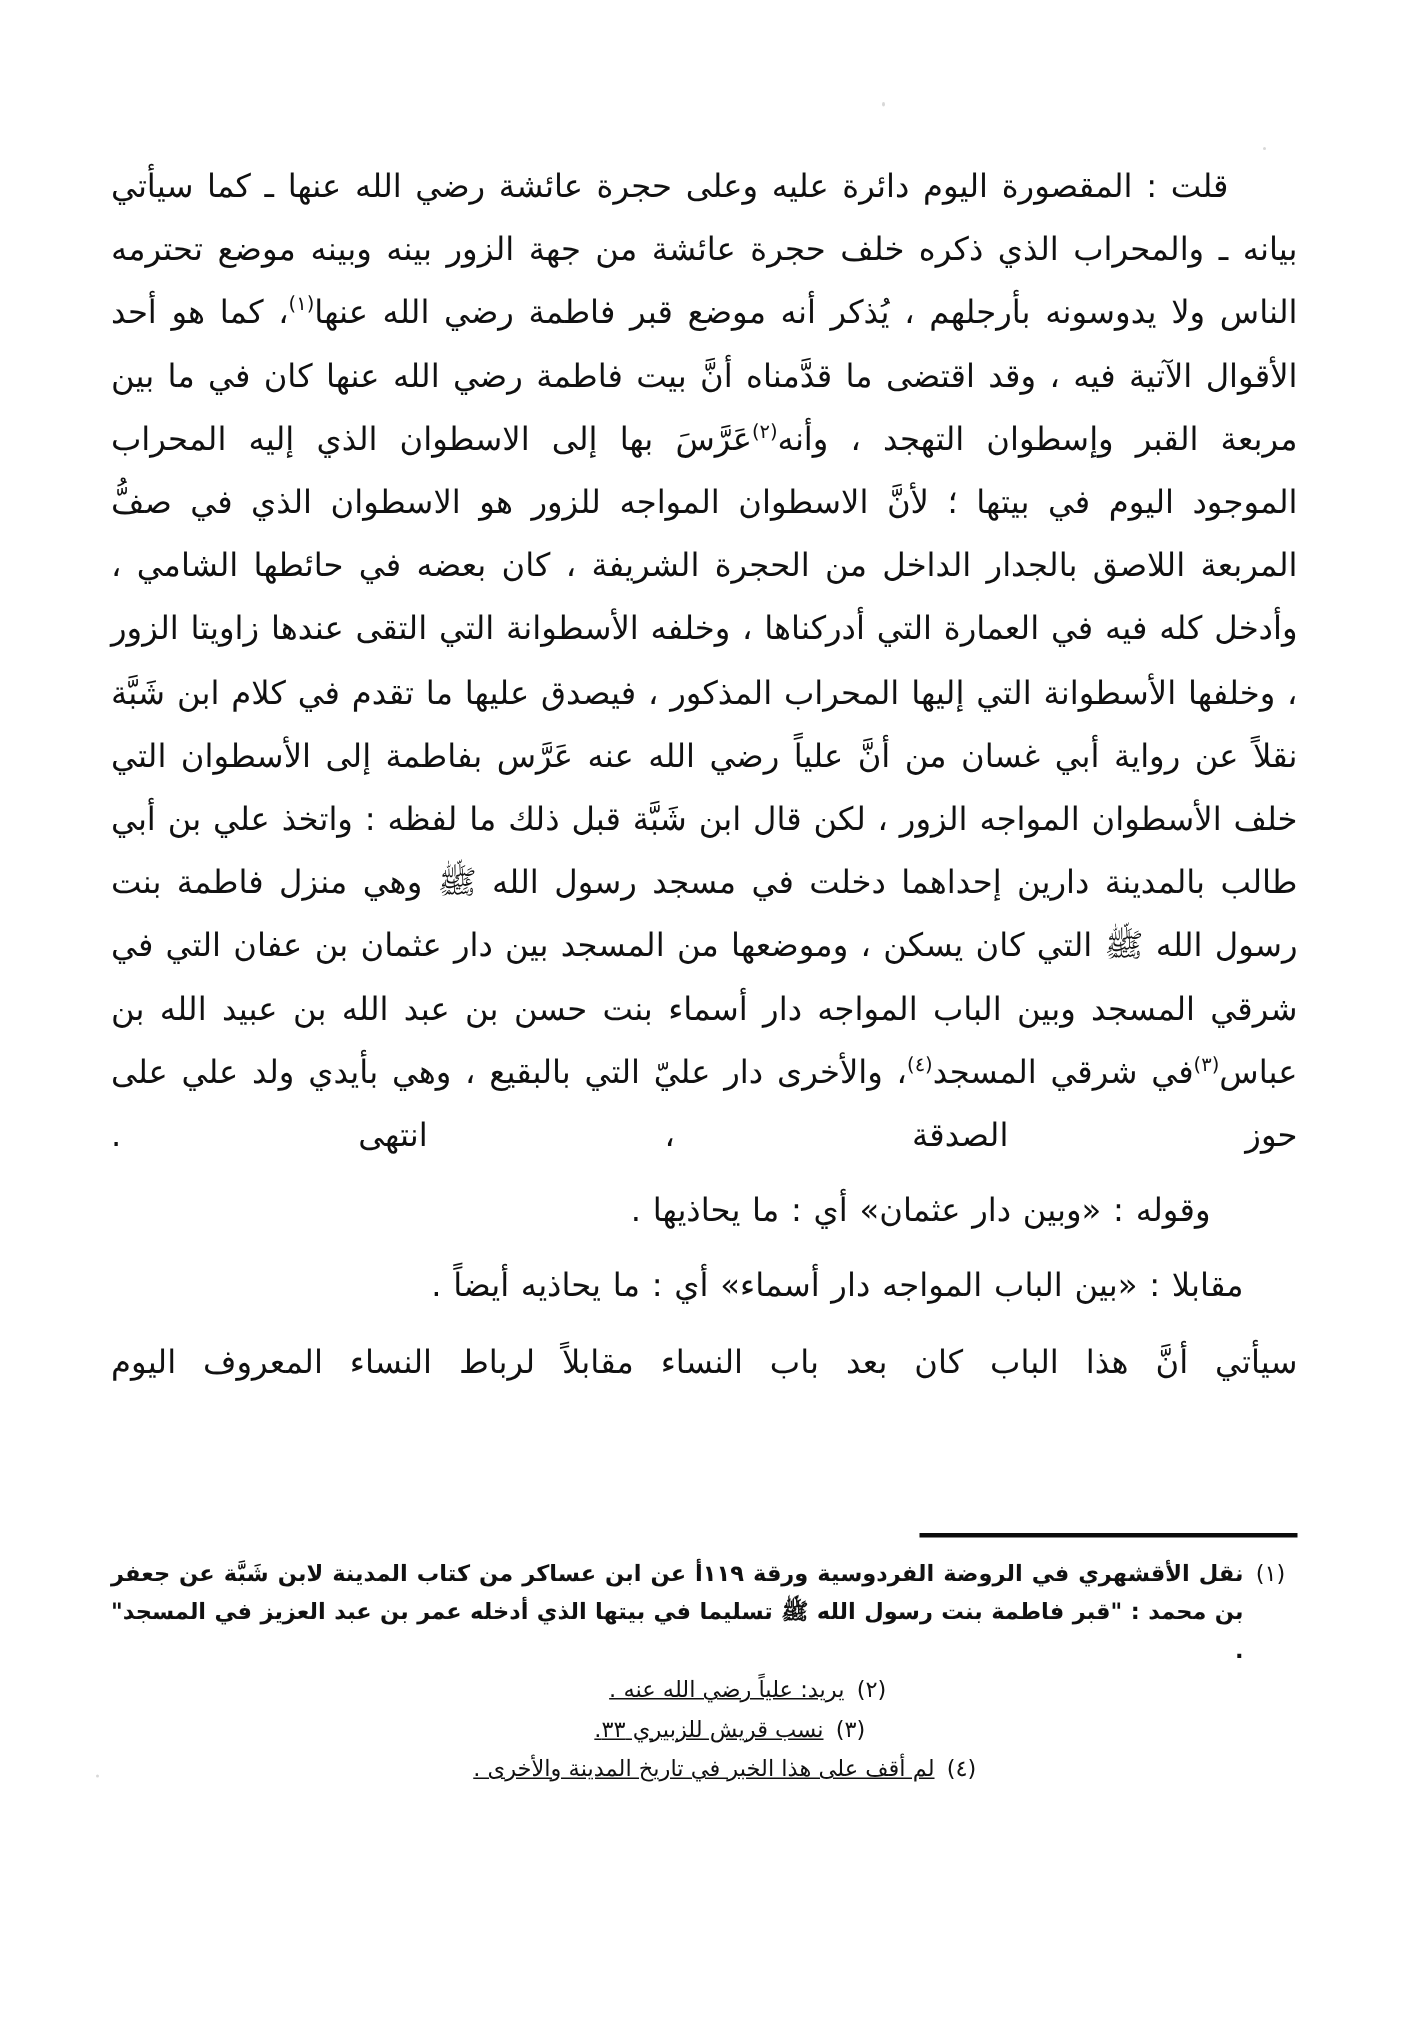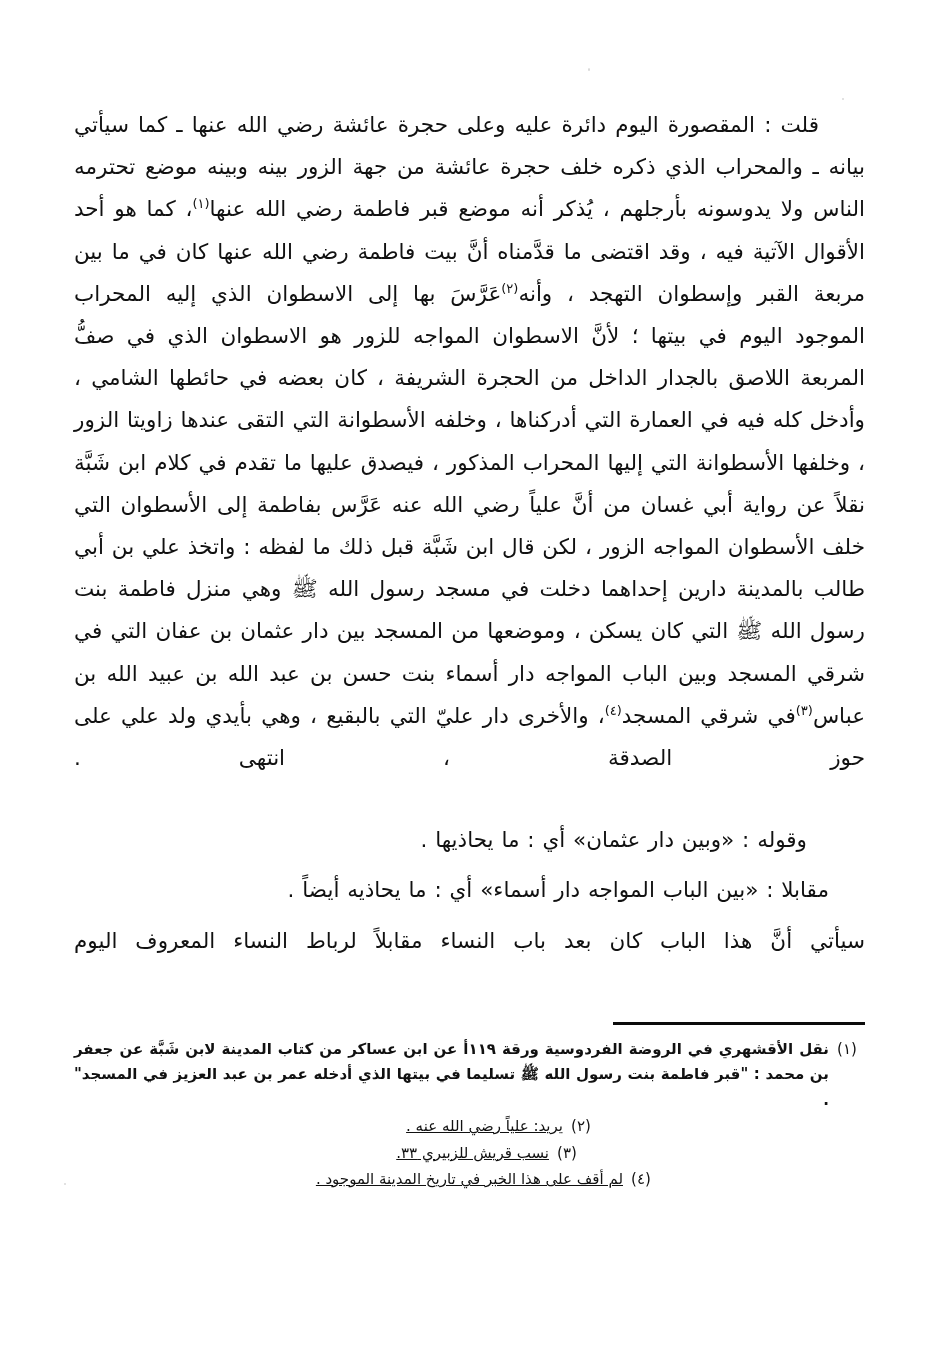--- a/index.html
+++ b/index.html
@@ -49,21 +49,20 @@
     text-align-last: justify;
     word-spacing: 1px;
     letter-spacing: 0px;
   }
 
   
   .body-text p.short-line {
     text-align: right;
     text-align-last: right;
     padding-right: 58px;
-    margin-top: 32px;
   }
   .body-text p.short-line-2 {
     text-align: right;
     text-align-last: right;
     padding-right: 36px;
   }
 
   .para-gap-sm { height: 8px; }
 
   .lead-indent {
@@ -206,21 +205,21 @@
         <div class="fn-text right-only">يريد: علياً رضي الله عنه .</div>
       </div>
 
       <div class="fn-row fn-single narrow-3">
         <div class="fn-marker">(٣)</div>
         <div class="fn-text right-only">نسب قريش للزبيري ٣٣.</div>
       </div>
 
       <div class="fn-row fn-single narrow-4">
         <div class="fn-marker">(٤)</div>
-        <div class="fn-text right-only">لم أقف على هذا الخبر في تاريخ المدينة الموجود .</div>
+        <div class="fn-text right-only">لم أقف على هذا الخبر في تاريخ المدينة والأخرى .</div>
       </div>
 
     </div>
   </div>
 
   <div class="page-number">٢١١</div>
 
 </div>
 
 </body></html>

